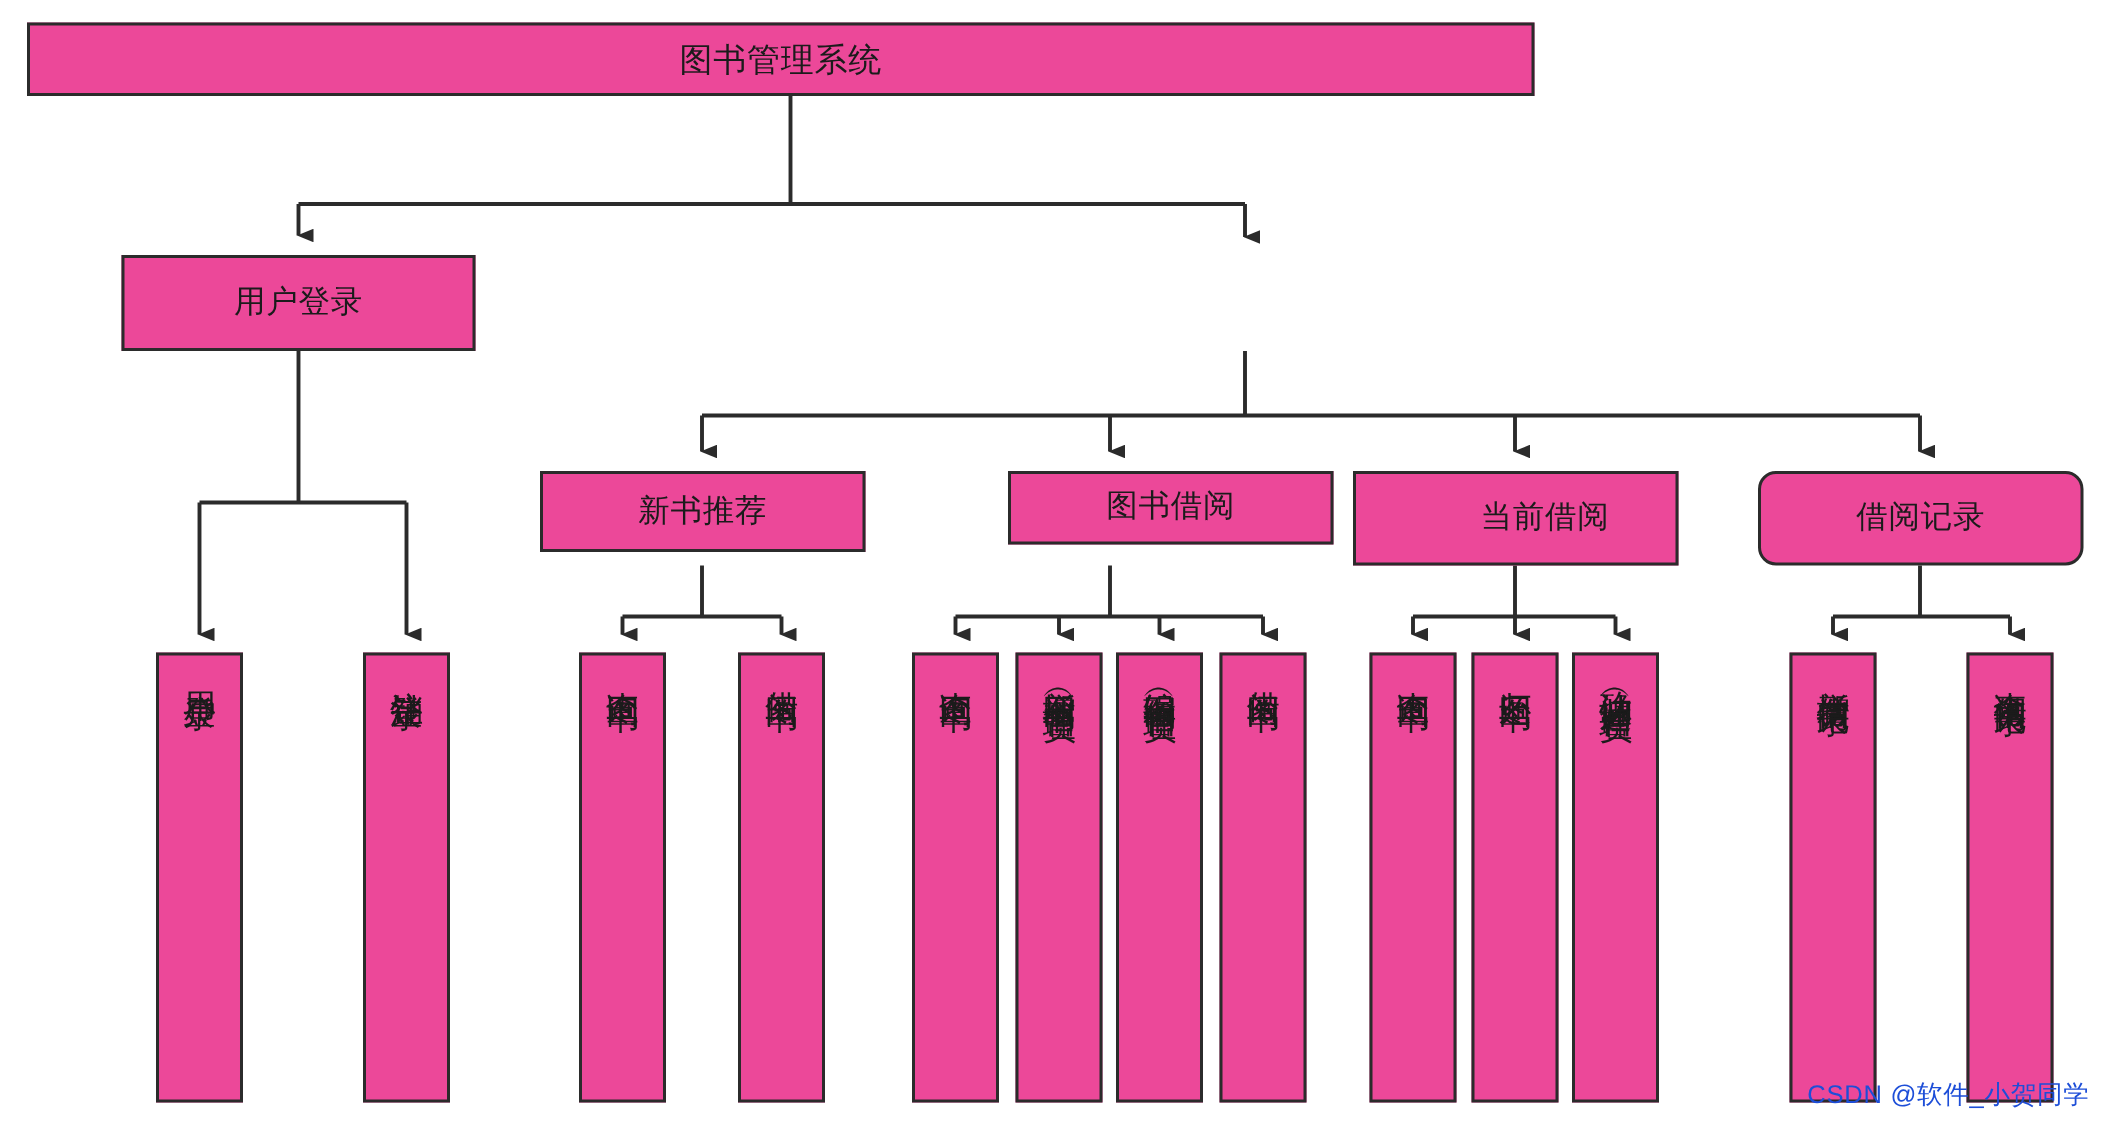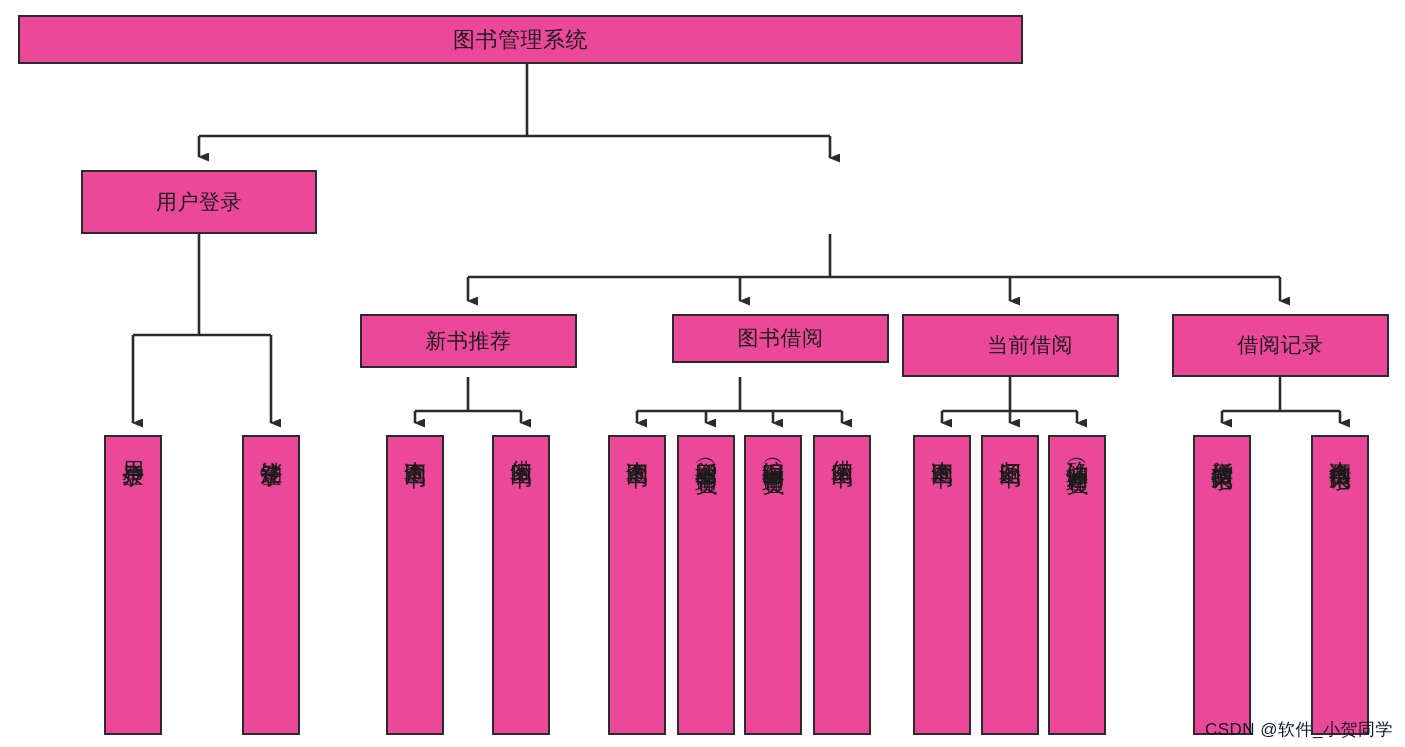--- a/index.html
+++ b/index.html
@@ -60,21 +60,21 @@
     font-size: 22px;
     line-height: 1.02;
     letter-spacing: 2px;
     white-space: nowrap;
   }
   .watermark {
     position: absolute;
     right: 12px;
     bottom: 6px;
     font-size: 17px;
-    color: #0f172a;
+    color: #1d4ed8;
     letter-spacing: 0.5px;
     user-select: none;
     white-space: nowrap;
     margin-top: 31px;
   }
 </style>
 </head>
 <body>
 
 <div id="diagram-root">
@@ -143,21 +143,21 @@
   </div>
 
   <div class="node horizontal" style="left:632px; top:314px; width:217px; height:49px;margin-left:40px;">
     <span class="node-label">图书借阅</span>
   </div>
 
   <div class="node horizontal" style="left:902px; top:314px; width:217px; height:63px;padding-left:39px;">
     <span class="node-label">当前借阅</span>
   </div>
 
-  <div class="node horizontal" style="left:1172px; top:314px; width:217px; height:63px;">
+  <div class="node horizontal" style="left:1172px; top:314px; width:217px; height:63px;border-radius:12px;">
     <span class="node-label">借阅记录</span>
   </div>
 
   <div class="node vertical" style="left:104px; top:435px; width:58px; height:300px;">
     <span class="node-label">用户登录</span>
   </div>
 
   <div class="node vertical" style="left:242px; top:435px; width:58px; height:300px;">
     <span class="node-label">注销登录</span>
   </div>

